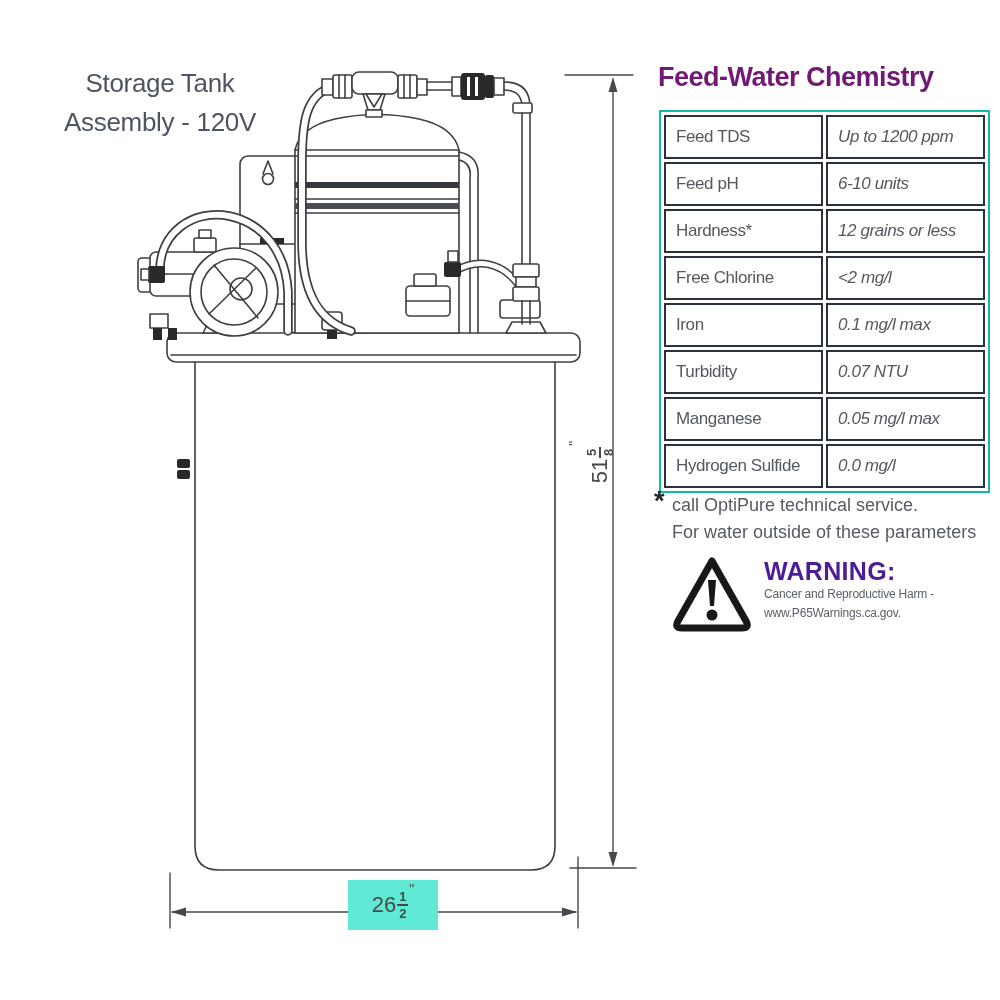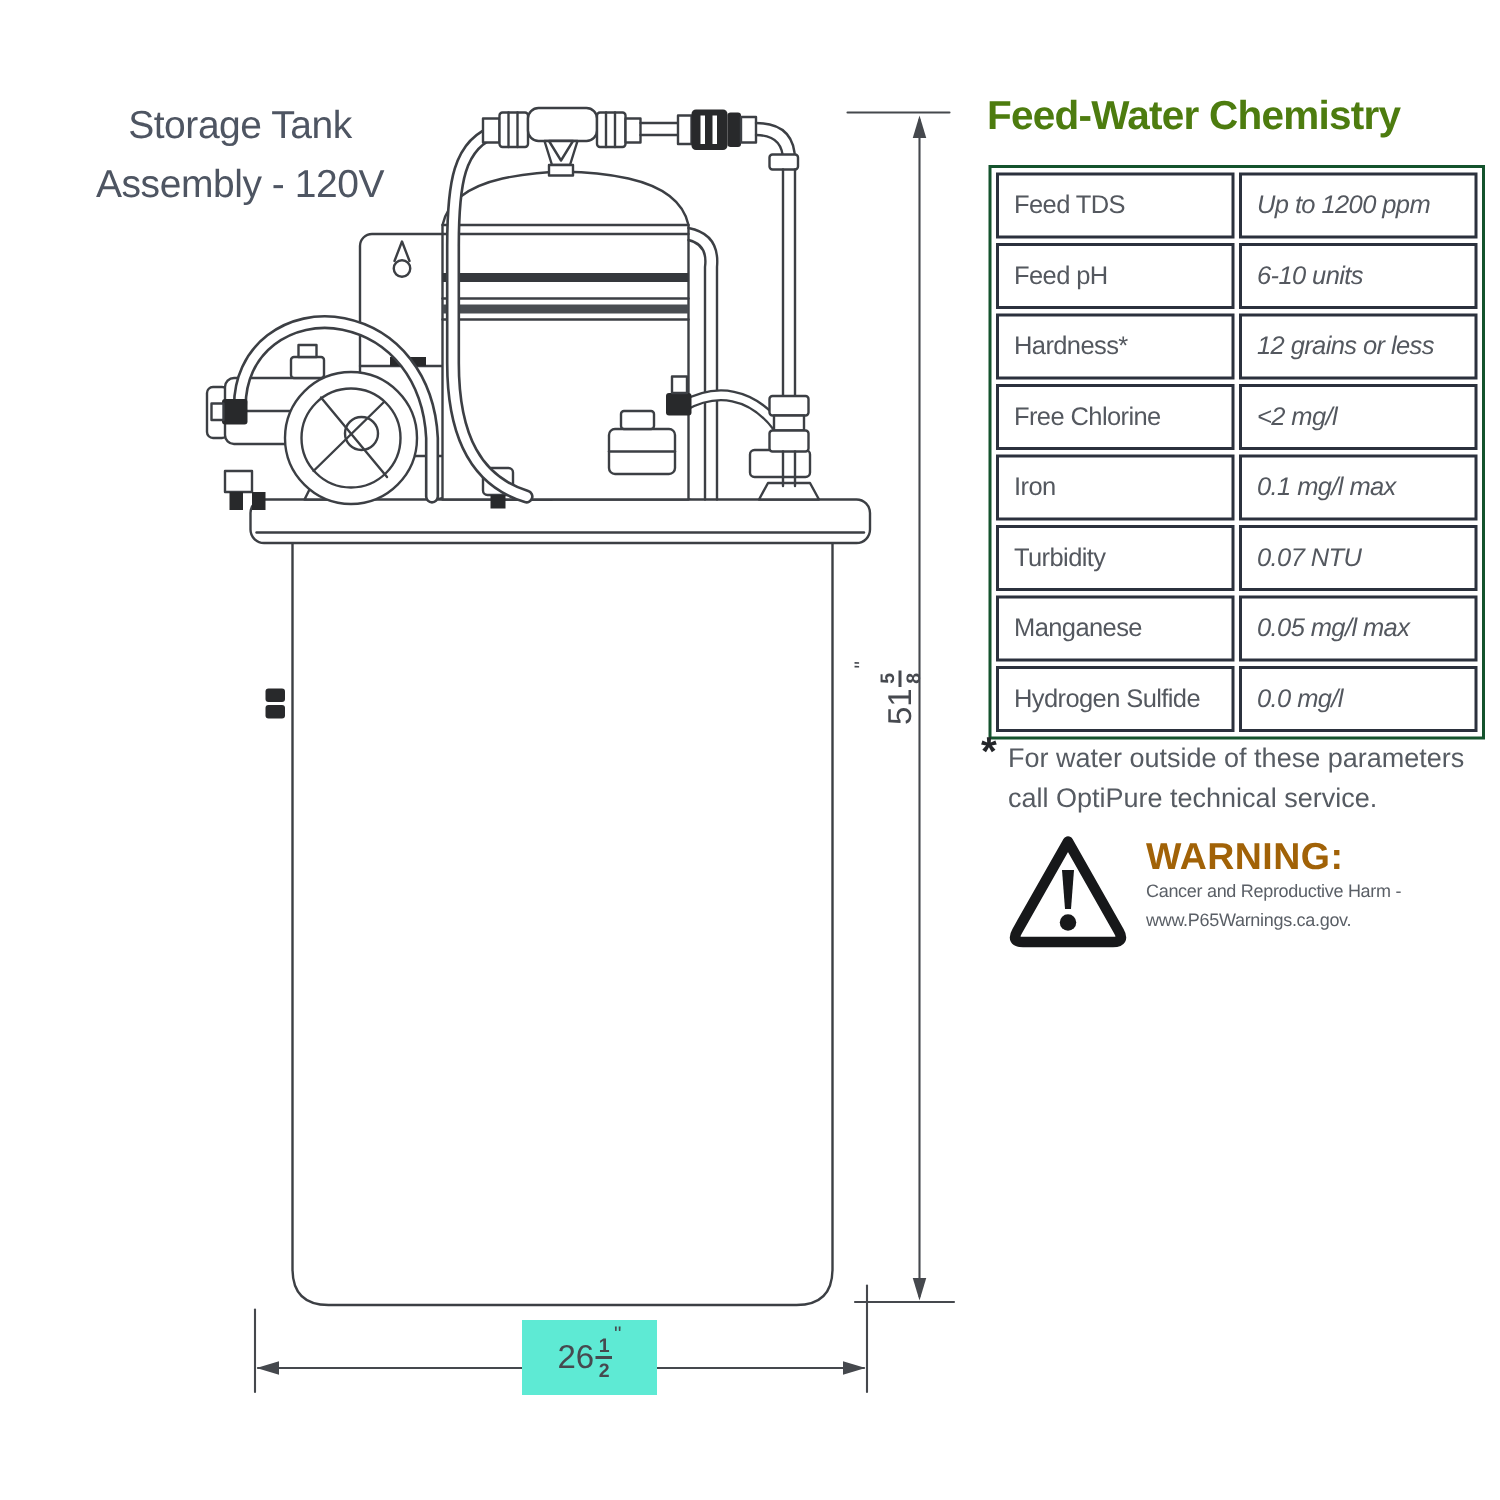--- a/index.html
+++ b/index.html
@@ -17,36 +17,36 @@
   .dim-label .unit{font-size:14px;align-self:flex-start;margin-top:1px;}
   .frac{display:inline-flex;flex-direction:column;align-items:center;line-height:1;
         font-size:13px;margin:0 1px;font-weight:bold;}
   .frac .num{border-bottom:2px solid currentColor;padding:0 2px 1px;}
   .frac .den{padding-top:1px;}
   .height-dim{left:570px;top:427px;width:60px;height:70px;transform:rotate(-90deg);}
   .width-dim{left:348px;top:880px;width:90px;height:50px;background:#5eead4;z-index:2;}
 
   
   .chem-title{position:absolute;left:658px;top:62px;width:330px;font-size:27px;font-weight:bold;
-              color:#4d7c0f;letter-spacing:-0.5px;}
-  .chem-table{position:absolute;left:659px;top:110px;width:331px;border:2px solid #14532d;
+              color:#701a75;letter-spacing:-0.5px;}
+  .chem-table{position:absolute;left:659px;top:110px;width:331px;border:2px solid #14b8a6;
               border-spacing:3px 3px;table-layout:fixed;}
   .chem-table td{border:2px solid #2b313d;height:40px;padding:0 6px 0 10px;
                  font-size:17px;color:#54585f;letter-spacing:-0.4px;vertical-align:middle;
                  white-space:nowrap;overflow:hidden;}
   .chem-table td.param{width:50%;}
   .chem-table td.value{width:50%;font-style:italic;}
 
   .footnote{position:absolute;left:655px;top:492px;width:335px;padding-left:17px;
             font-size:18px;line-height:27px;color:#565b62;box-sizing:border-box;}
   .footnote .asterisk{position:absolute;left:-1px;top:-4px;font-size:27px;font-weight:bold;
                       color:#24262a;}
   .warning{position:absolute;left:672px;top:552px;display:flex;gap:12px;align-items:flex-start;}
   .warning-text{margin-top:5px;}
-  .warning-title{font-size:25px;font-weight:bold;color:#a16207;letter-spacing:0.3px;line-height:28px;}
+  .warning-title{font-size:25px;font-weight:bold;color:#4c1d95;letter-spacing:0.3px;line-height:28px;}
   .warning-line{font-size:12px;color:#5a5f66;line-height:19px;letter-spacing:-0.2px;}
 
   
   .tank-svg path,.tank-svg rect,.tank-svg circle{vector-effect:non-scaling-stroke;}
 </style>
 </head>
 <body>
 
 <div class="screen">
 
@@ -227,22 +227,22 @@
       </tr>
       <tr>
         <td class="param">Hydrogen Sulfide</td>
         <td class="value">0.0 mg/l</td>
       </tr>
     </tbody>
   </table>
 
   <div class="footnote">
     <span class="asterisk">*</span>
+    <div>call OptiPure technical service.</div>
     <div>For water outside of these parameters</div>
-    <div>call OptiPure technical service.</div>
   </div>
 
   <div class="warning">
     <svg width="80" height="88" viewBox="0 0 80 84">
       <path d="M40 7 L74 67 Q78 74 70 74 L10 74 Q2 74 6 67 Z" fill="#ffffff" stroke="#17181a" stroke-width="7" stroke-linejoin="round"></path>
       <polygon points="36,26 44,26 42,52 38,52" fill="#17181a"></polygon>
       <circle cx="40" cy="61" r="5.5" fill="#17181a"></circle>
     </svg>
     <div class="warning-text">
       <div class="warning-title">WARNING:</div>

